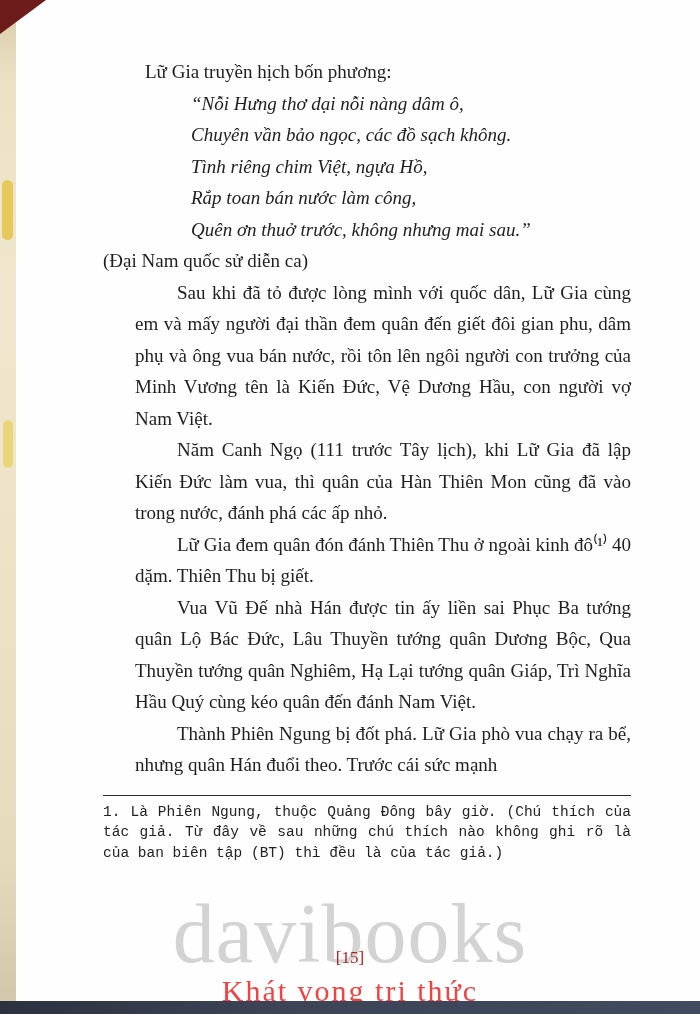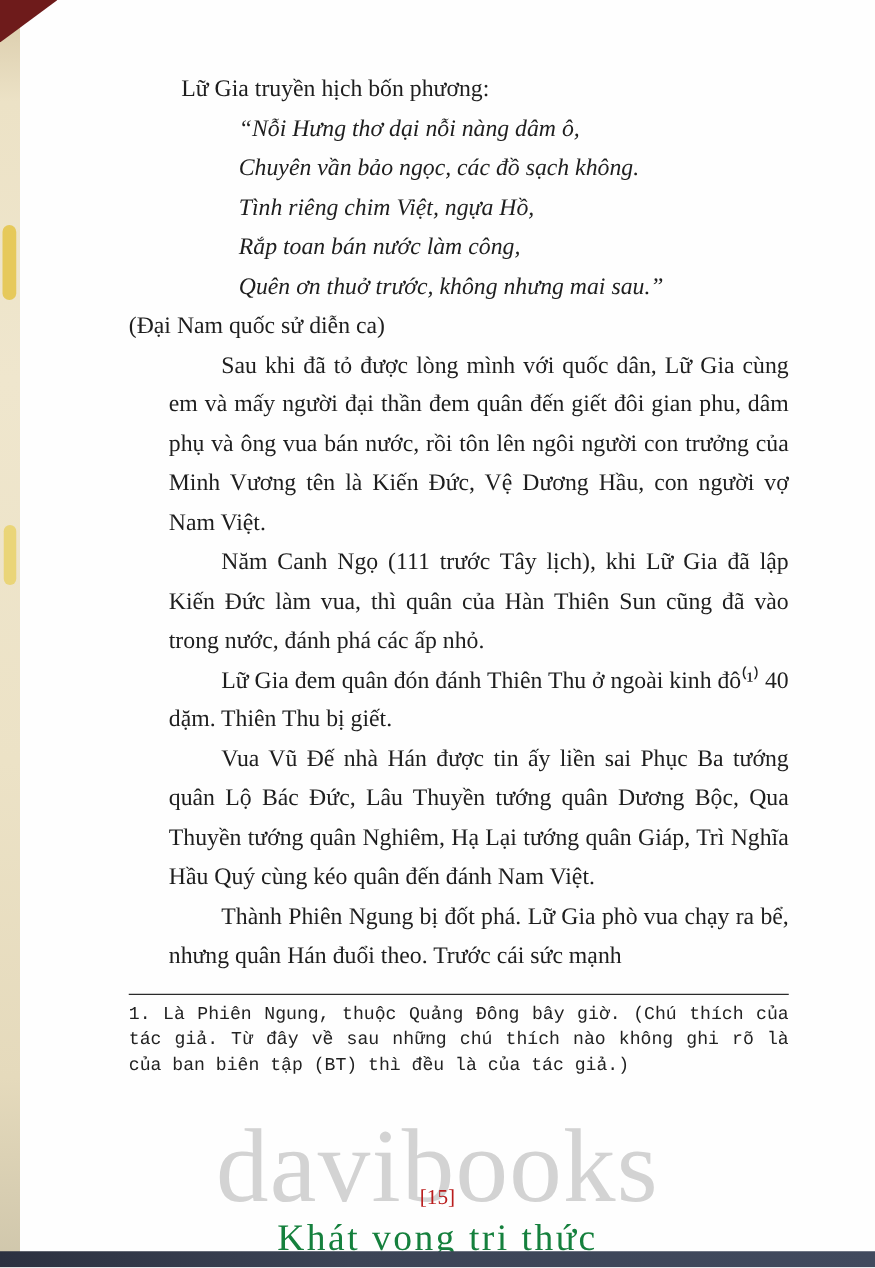--- a/index.html
+++ b/index.html
@@ -103,21 +103,21 @@
   .wm-title {
     font-size: 84px;
     line-height: 80px;
     color: #d3d3d3;
     letter-spacing: 1px;
     font-weight: 400;
   }
   .wm-subtitle {
     font-size: 30px;
     line-height: 34px;
-    color: #15803d;
+    color: #ef4444;
     letter-spacing: 2px;
   }
   .page-number {
     position: absolute;
     left: 0; right: 0;
     top: 948px;
     text-align: center;
     font-size: 17px;
     color: #b91c1c;
     z-index: 4;
@@ -147,21 +147,21 @@
       <p>“Nỗi Hưng thơ dại nỗi nàng dâm ô,</p>
       <p>Chuyên vần bảo ngọc, các đồ sạch không.</p>
       <p>Tình riêng chim Việt, ngựa Hồ,</p>
       <p>Rắp toan bán nước làm công,</p>
       <p>Quên ơn thuở trước, không nhưng mai sau.”</p>
     </div>
 
     <p class="attribution">(Đại Nam quốc sử diễn ca)</p>
 
     <p class="para">Sau khi đã tỏ được lòng mình với quốc dân, Lữ Gia cùng em và mấy người đại thần đem quân đến giết đôi gian phu, dâm phụ và ông vua bán nước, rồi tôn lên ngôi người con trưởng của Minh Vương tên là Kiến Đức, Vệ Dương Hầu, con người vợ Nam Việt.</p>
-    <p class="para">Năm Canh Ngọ (111 trước Tây lịch), khi Lữ Gia đã lập Kiến Đức làm vua, thì quân của Hàn Thiên Sun cũng đã vào trong nước, đánh phá các ấp nhỏ.</p>
+    <p class="para">Năm Canh Ngọ (111 trước Tây lịch), khi Lữ Gia đã lập Kiến Đức làm vua, thì quân của Hàn Thiên Mon cũng đã vào trong nước, đánh phá các ấp nhỏ.</p>
     <p class="para">Lữ Gia đem quân đón đánh Thiên Thu ở ngoài kinh đô⁽¹⁾ 40 dặm. Thiên Thu bị giết.</p>
     <p class="para">Vua Vũ Đế nhà Hán được tin ấy liền sai Phục Ba tướng quân Lộ Bác Đức, Lâu Thuyền tướng quân Dương Bộc, Qua Thuyền tướng quân Nghiêm, Hạ Lại tướng quân Giáp, Trì Nghĩa Hầu Quý cùng kéo quân đến đánh Nam Việt.</p>
     <p class="para">Thành Phiên Ngung bị đốt phá. Lữ Gia phò vua chạy ra bể, nhưng quân Hán đuổi theo. Trước cái sức mạnh</p>
 
     <hr class="footnote-rule">
     <p class="footnote">1. Là Phiên Ngung, thuộc Quảng Đông bây giờ. (Chú thích của tác giả. Từ đây về sau những chú thích nào không ghi rõ là của ban biên tập (BT) thì đều là của tác giả.)</p>
 
   </div>
 
   <div class="page-number">[15]</div>

